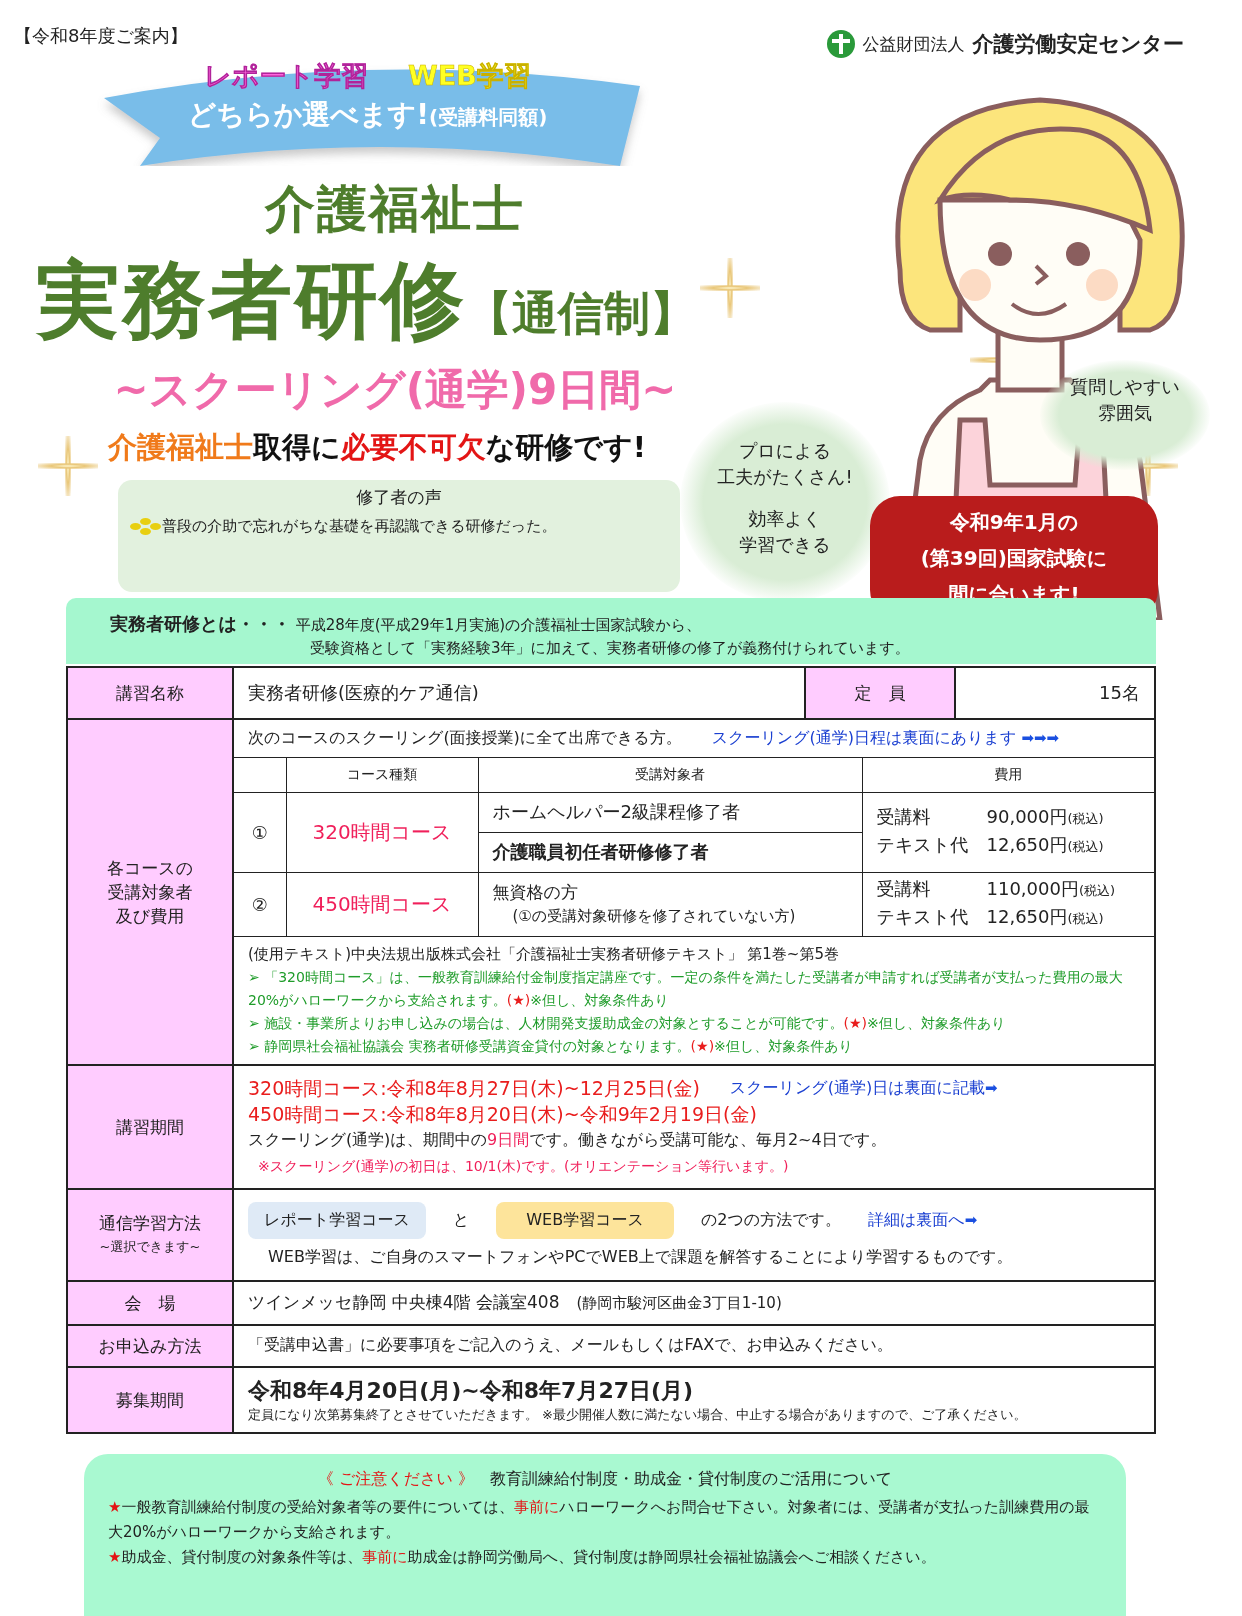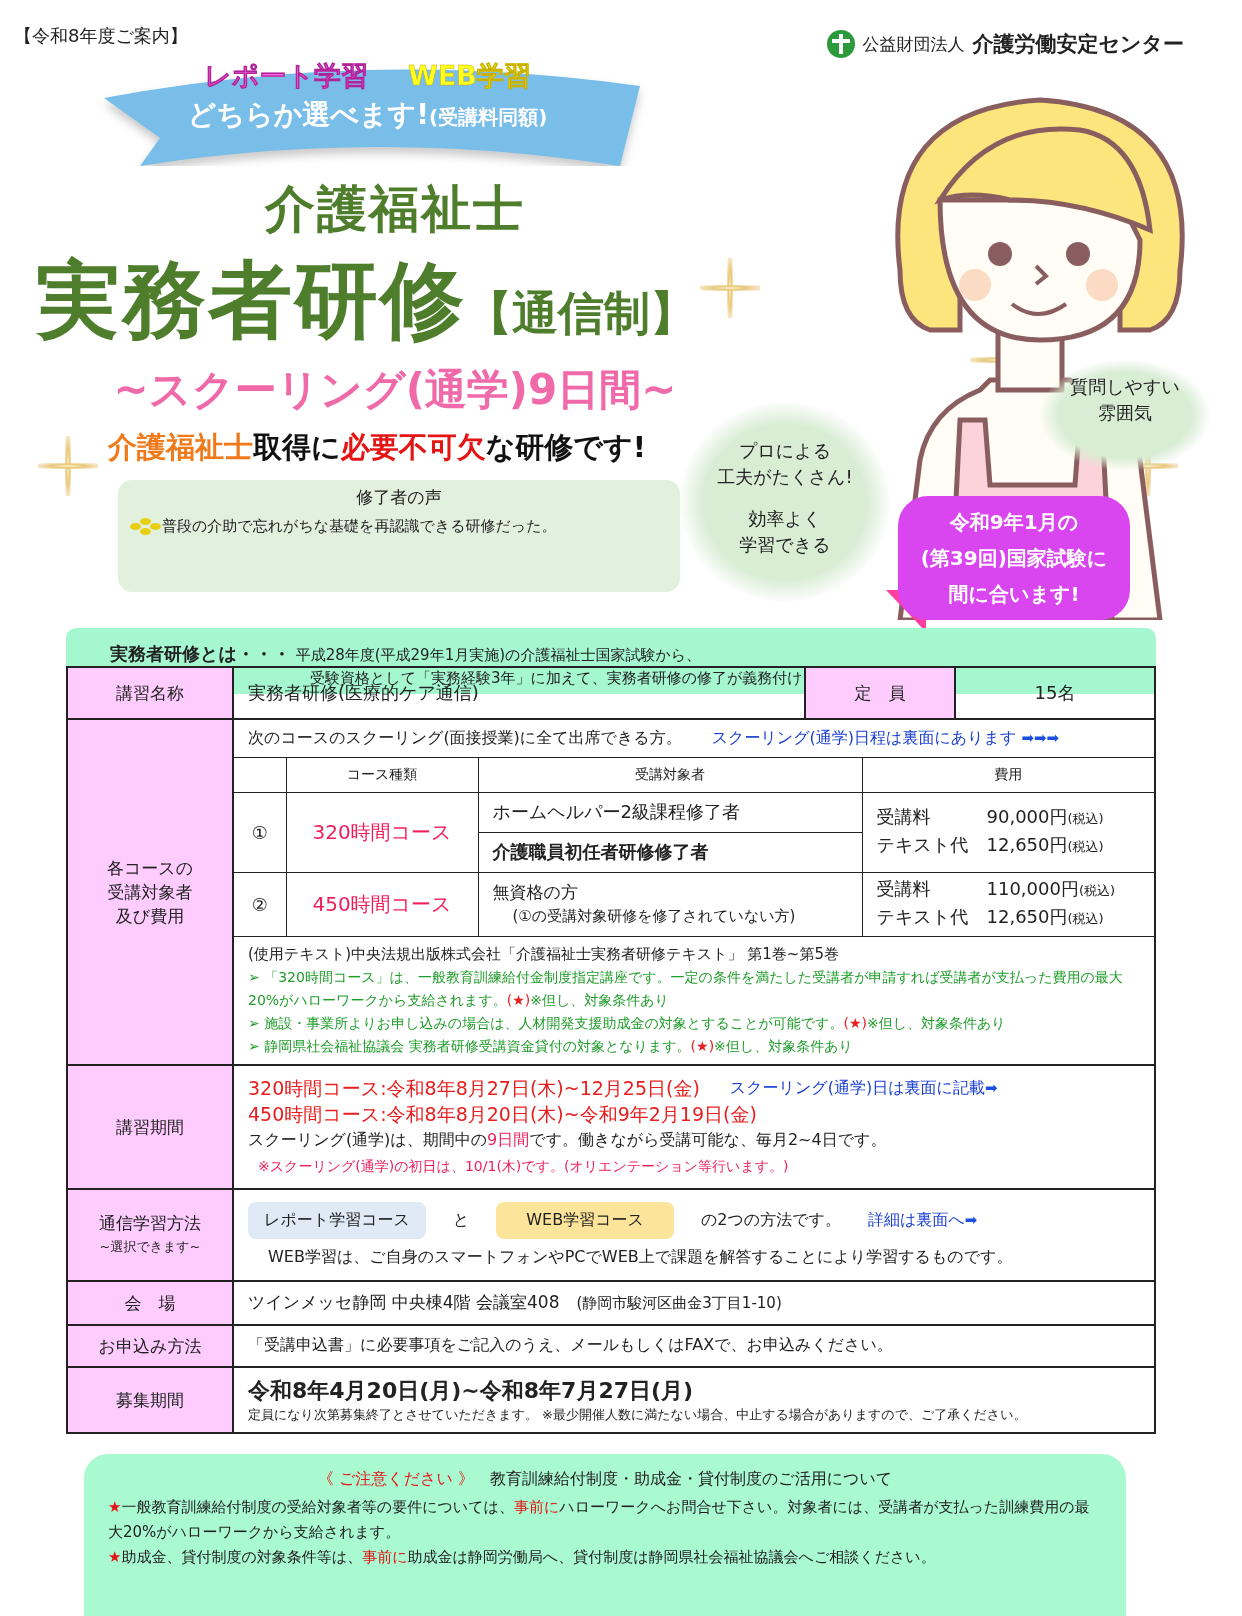--- a/index.html
+++ b/index.html
@@ -44,34 +44,34 @@
   .voice .bullet i:nth-child(1){ left: 2px; top: 8px; }
   .voice .bullet i:nth-child(2){ left: 12px; top: 3px; }
   .voice .bullet i:nth-child(3){ left: 22px; top: 8px; }
   .voice .bullet i:nth-child(4){ left: 12px; top: 13px; }
 
   
   .bubble-green { background: radial-gradient(ellipse at center, #d9edd5 55%, rgba(217,237,213,0) 72%); border-radius: 50%; text-align: center; font-size: 18px; color: #222; line-height: 26px; }
   .bubble-a { left: 680px; top: 402px; width: 210px; height: 200px; padding-top: 36px; }
   .bubble-a .gap { height: 16px; }
   .bubble-b { left: 1040px; top: 360px; width: 170px; height: 110px; padding-top: 14px; }
-  .pink-bubble { left: 898px; top: 496px; width: 232px; height: 124px; background: #d946ef; border-radius: 30px; color: #fff; font-size: 20px; font-weight: bold; text-align: center; line-height: 36px; padding-top: 8px; }
+  .pink-bubble { left: 870px; top: 496px; width: 288px; height: 124px; background: #b91c1c; border-radius: 30px; color: #fff; font-size: 20px; font-weight: bold; text-align: center; line-height: 36px; padding-top: 8px; }
   .pink-tail { left: 886px; top: 590px; width: 0; height: 0; border-top: 42px solid #ff3fa0; border-left: 40px solid transparent; }
 
   
   .illustration { left: 840px; top: 90px; width: 402px; height: 530px; }
 
   
   .sparkle { width: 60px; height: 60px; }
   .sparkle::before, .sparkle::after { content: ""; position: absolute; left: 50%; top: 50%; background: radial-gradient(ellipse, #fff6cc 0%, #e9c77a 40%, rgba(233,199,122,0) 100%); }
   .sparkle::before { width: 6px; height: 60px; transform: translate(-50%,-50%); }
   .sparkle::after { width: 60px; height: 6px; transform: translate(-50%,-50%); }
 
   
-  .info-box { left: 66px; top: 628px; width: 1090px; height: 66px; background: #a5f7cf; border-radius: 10px 10px 0 0; padding: 14px 0 0 44px; font-size: 15px; color: #222; line-height: 23px; }
+  .info-box { left: 66px; top: 598px; width: 1090px; height: 66px; background: #a5f7cf; border-radius: 10px 10px 0 0; padding: 14px 0 0 44px; font-size: 15px; color: #222; line-height: 23px; }
   .info-box .head { font-size: 18px; font-weight: bold; }
   .info-box .line2 { padding-left: 200px; }
 
   
   .main-table { left: 66px; top: 666px; width: 1090px; border-collapse: collapse; font-size: 16px; }
   .main-table td { border: 2px solid #222; vertical-align: middle; }
   .lbl { background: #ffccff; text-align: center; width: 166px; font-size: 17px; line-height: 24px; }
   .val { padding: 0 14px; }
   .inner { border-collapse: collapse; width: 100%; }
   .inner td { border: 1.5px solid #222; }
@@ -190,21 +190,21 @@
   <div><span class="head">実務者研修とは・・・</span> <span>平成28年度(平成29年1月実施)の介護福祉士国家試験から、</span></div>
   <div class="line2">受験資格として「実務経験3年」に加えて、実務者研修の修了が義務付けられています。</div>
 </div>
 
 <table class="abs main-table">
   <tbody>
       <tr style="height:52px;">
     <td class="lbl">講習名称</td>
     <td class="val" style="font-size:18px;">実務者研修(医療的ケア通信)</td>
     <td class="lbl" style="width:150px;">定　員</td>
-    <td class="val" style="width:200px;text-align:center;font-size:18px;">15名</td>
+    <td class="val" style="width:200px;text-align:right;font-size:18px;">15名</td>
   </tr>
   <tr>
     <td class="lbl" style="white-space:pre-line;">各コースの
 受講対象者
 及び費用</td>
     <td colspan="3" style="padding:0;">
       <div style="height:38px;display:flex;align-items:center;padding:0 14px;gap:30px;border-bottom:1.5px solid #222;">
         <span>次のコースのスクーリング(面接授業)に全て出席できる方。</span>
         <span class="blue-text"><span>スクーリング(通学)日程は裏面にあります</span> <span class="arrow">➡➡➡</span></span>
       </div>

